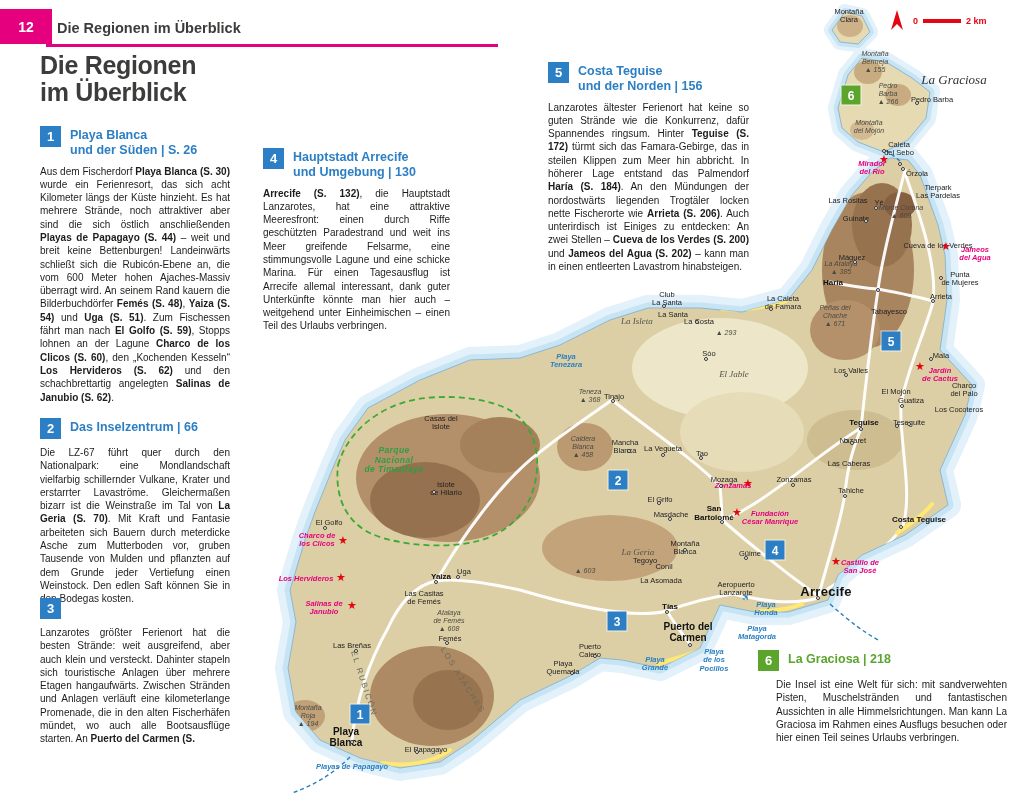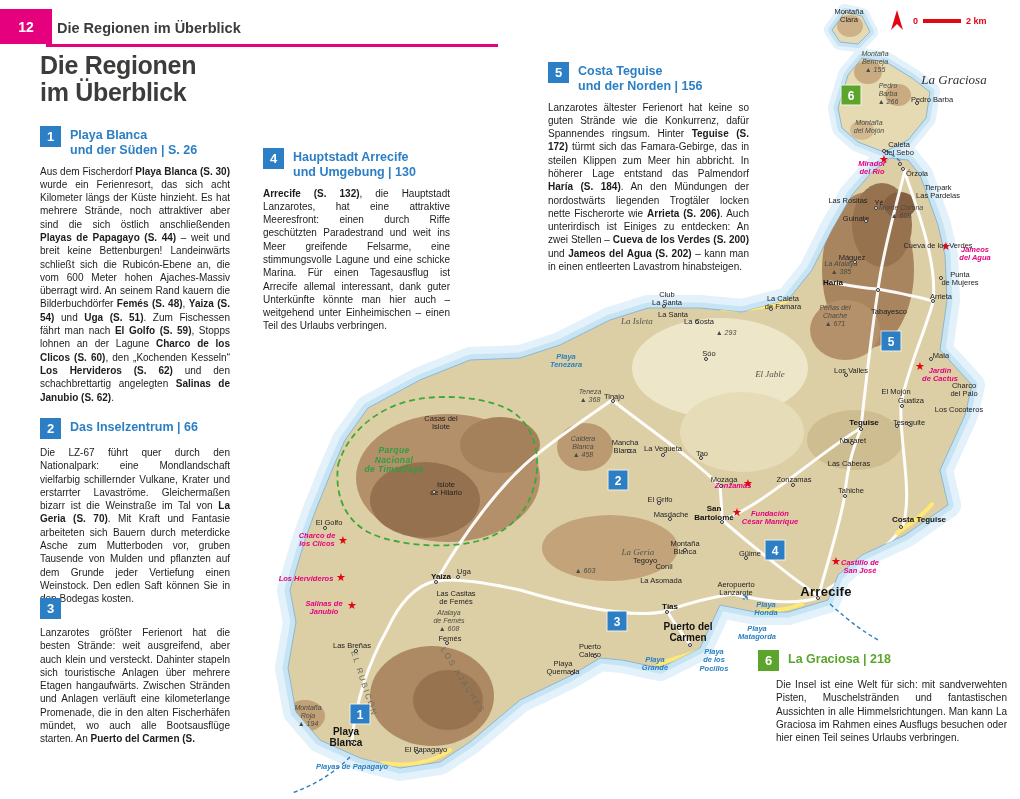--- a/index.html
+++ b/index.html
@@ -167,21 +167,21 @@
 ▲ 671</div>
       <div class="ml t" style="left: 667px; top: 299px;">Club
 La Santa</div>
       <div class="ml t" style="left: 673px; top: 315px;">La Santa</div>
       <div class="ml t" style="left: 783px; top: 303px;">La Caleta
 de Famara</div>
       <div class="ml a" style="left: 637px; top: 321px;">La Isleta</div>
       <div class="ml t" style="left: 699px; top: 322px;">La Costa</div>
       <div class="ml p" style="left: 726px; top: 333px;">▲ 293</div>
       <div class="ml t" style="left: 709px; top: 354px;">Sóo</div>
-      <div class="ml a" style="left: 734px; top: 374px; margin-left: 36px;">El Jable</div>
+      <div class="ml a" style="left: 734px; top: 374px;">El Jable</div>
       <div class="ml w" style="left: 566px; top: 361px;">Playa
 Tenezara</div>
       <div class="ml p" style="left: 590px; top: 396px;">Teneza
 ▲ 368</div>
       <div class="ml t" style="left: 614px; top: 397px;">Tinajo</div>
       <div class="ml t" style="left: 851px; top: 371px;">Los Valles</div>
       <div class="ml t" style="left: 896px; top: 392px;">El Mojón</div>
       <div class="ml t" style="left: 941px; top: 356px;">Mala</div>
       <div class="ml s" style="left: 940px; top: 375px;">Jardín
 de Cactus</div>
@@ -248,21 +248,21 @@
       <div class="ml t" style="left: 446px; top: 489px;">Islote
 de Hilario</div>
       <div class="ml t" style="left: 329px; top: 523px;">El Golfo</div>
       <div class="ml s" style="left: 317px; top: 540px;">Charco de
 los Clicos</div>
       <div class="ml s" style="left: 306px; top: 579px;">Los Hervideros</div>
       <div class="ml s" style="left: 324px; top: 608px; text-align: center;">Salinas de
 Janubio</div>
       <div class="ml b" style="left: 441px; top: 577px;">Yaiza</div>
       <div class="ml t" style="left: 464px; top: 572px;">Uga</div>
-      <div class="ml t" style="left: 456px; top: 598px;">Las Casitas
+      <div class="ml t" style="left: 424px; top: 598px;">Las Casitas
 de Femés</div>
       <div class="ml p" style="left: 449px; top: 621px;">Atalaya
 de Femés
 ▲ 608</div>
       <div class="ml t" style="left: 450px; top: 639px;">Femés</div>
       <div class="ml t" style="left: 352px; top: 646px;">Las Breñas</div>
       <div class="ml ar" style="left: 363px; top: 684px; transform: translate(-50%, -50%) rotate(72deg);">EL RUBICÓN</div>
       <div class="ml ar" style="left: 462px; top: 681px; transform: translate(-50%, -50%) rotate(58deg);">LOS AJACHES</div>
       <div class="ml p" style="left: 308px; top: 716px;">Montaña
 Roja

